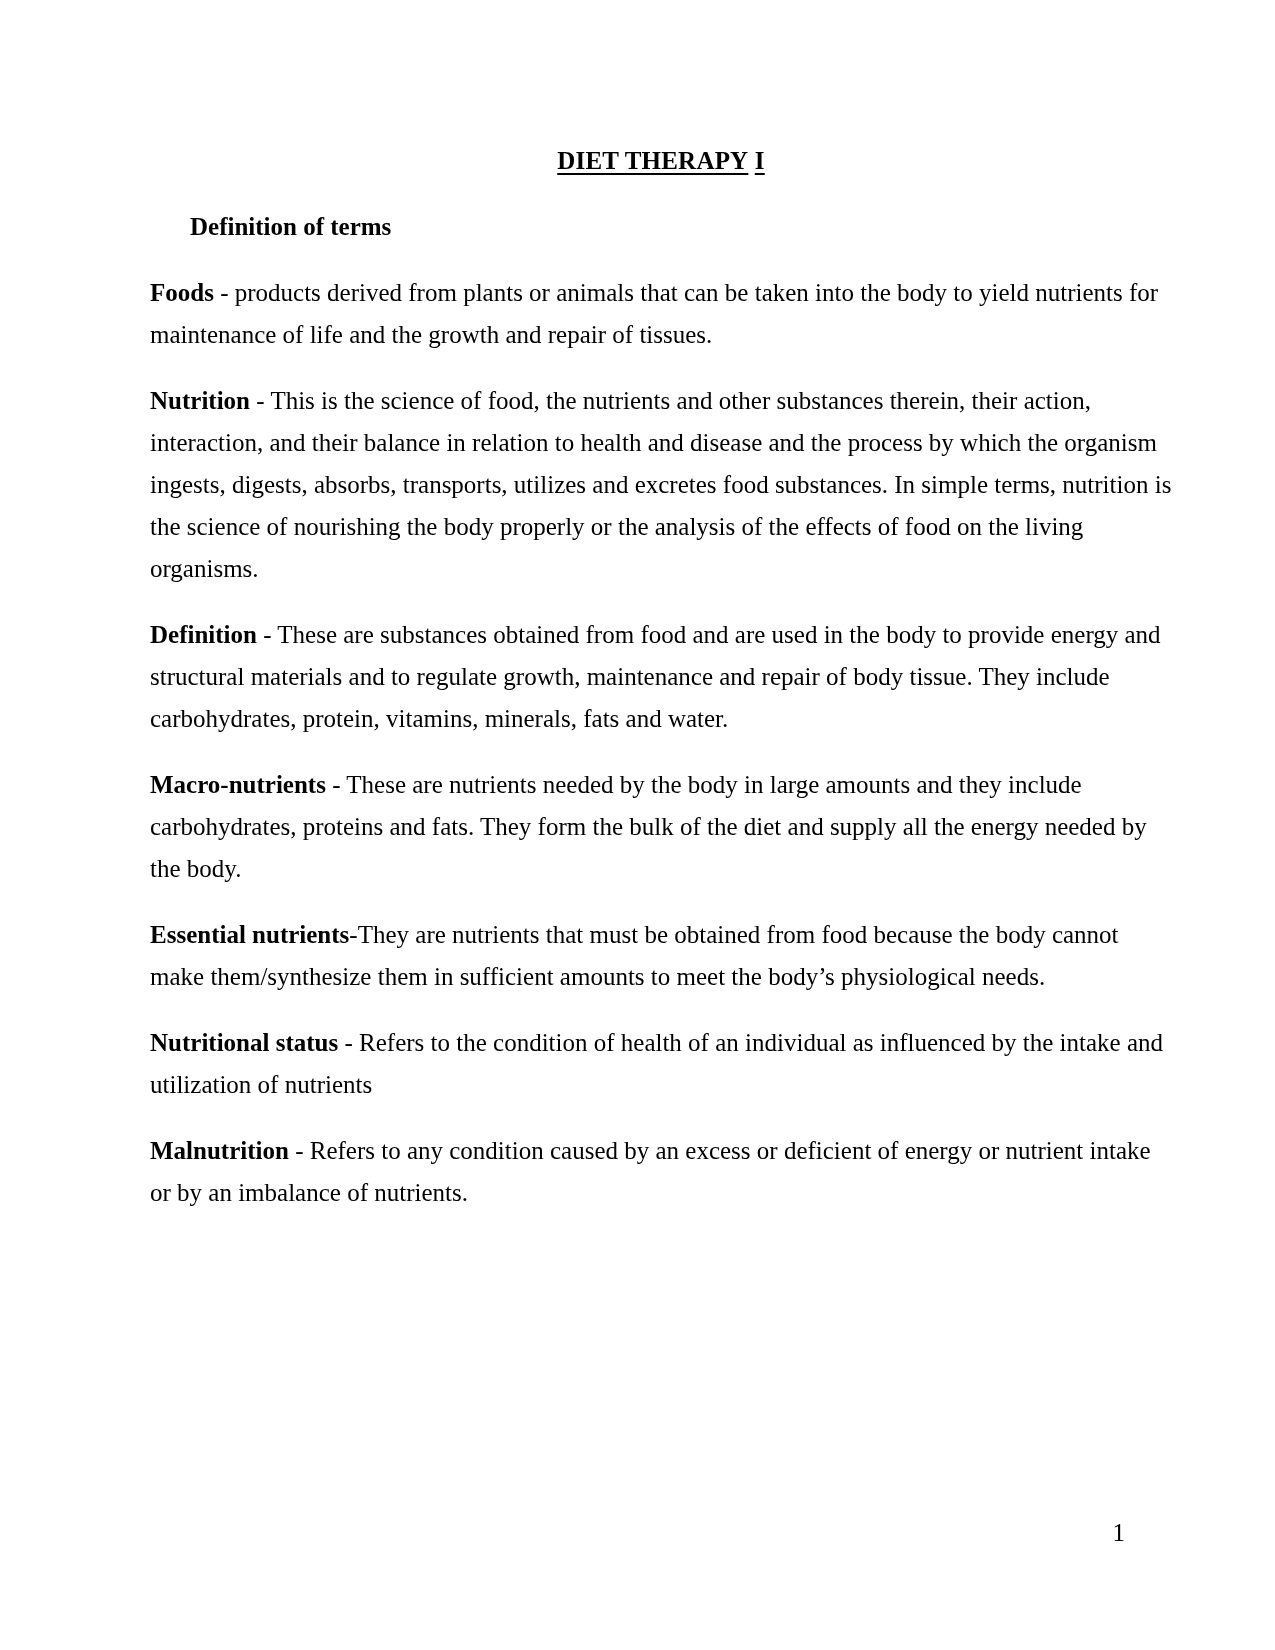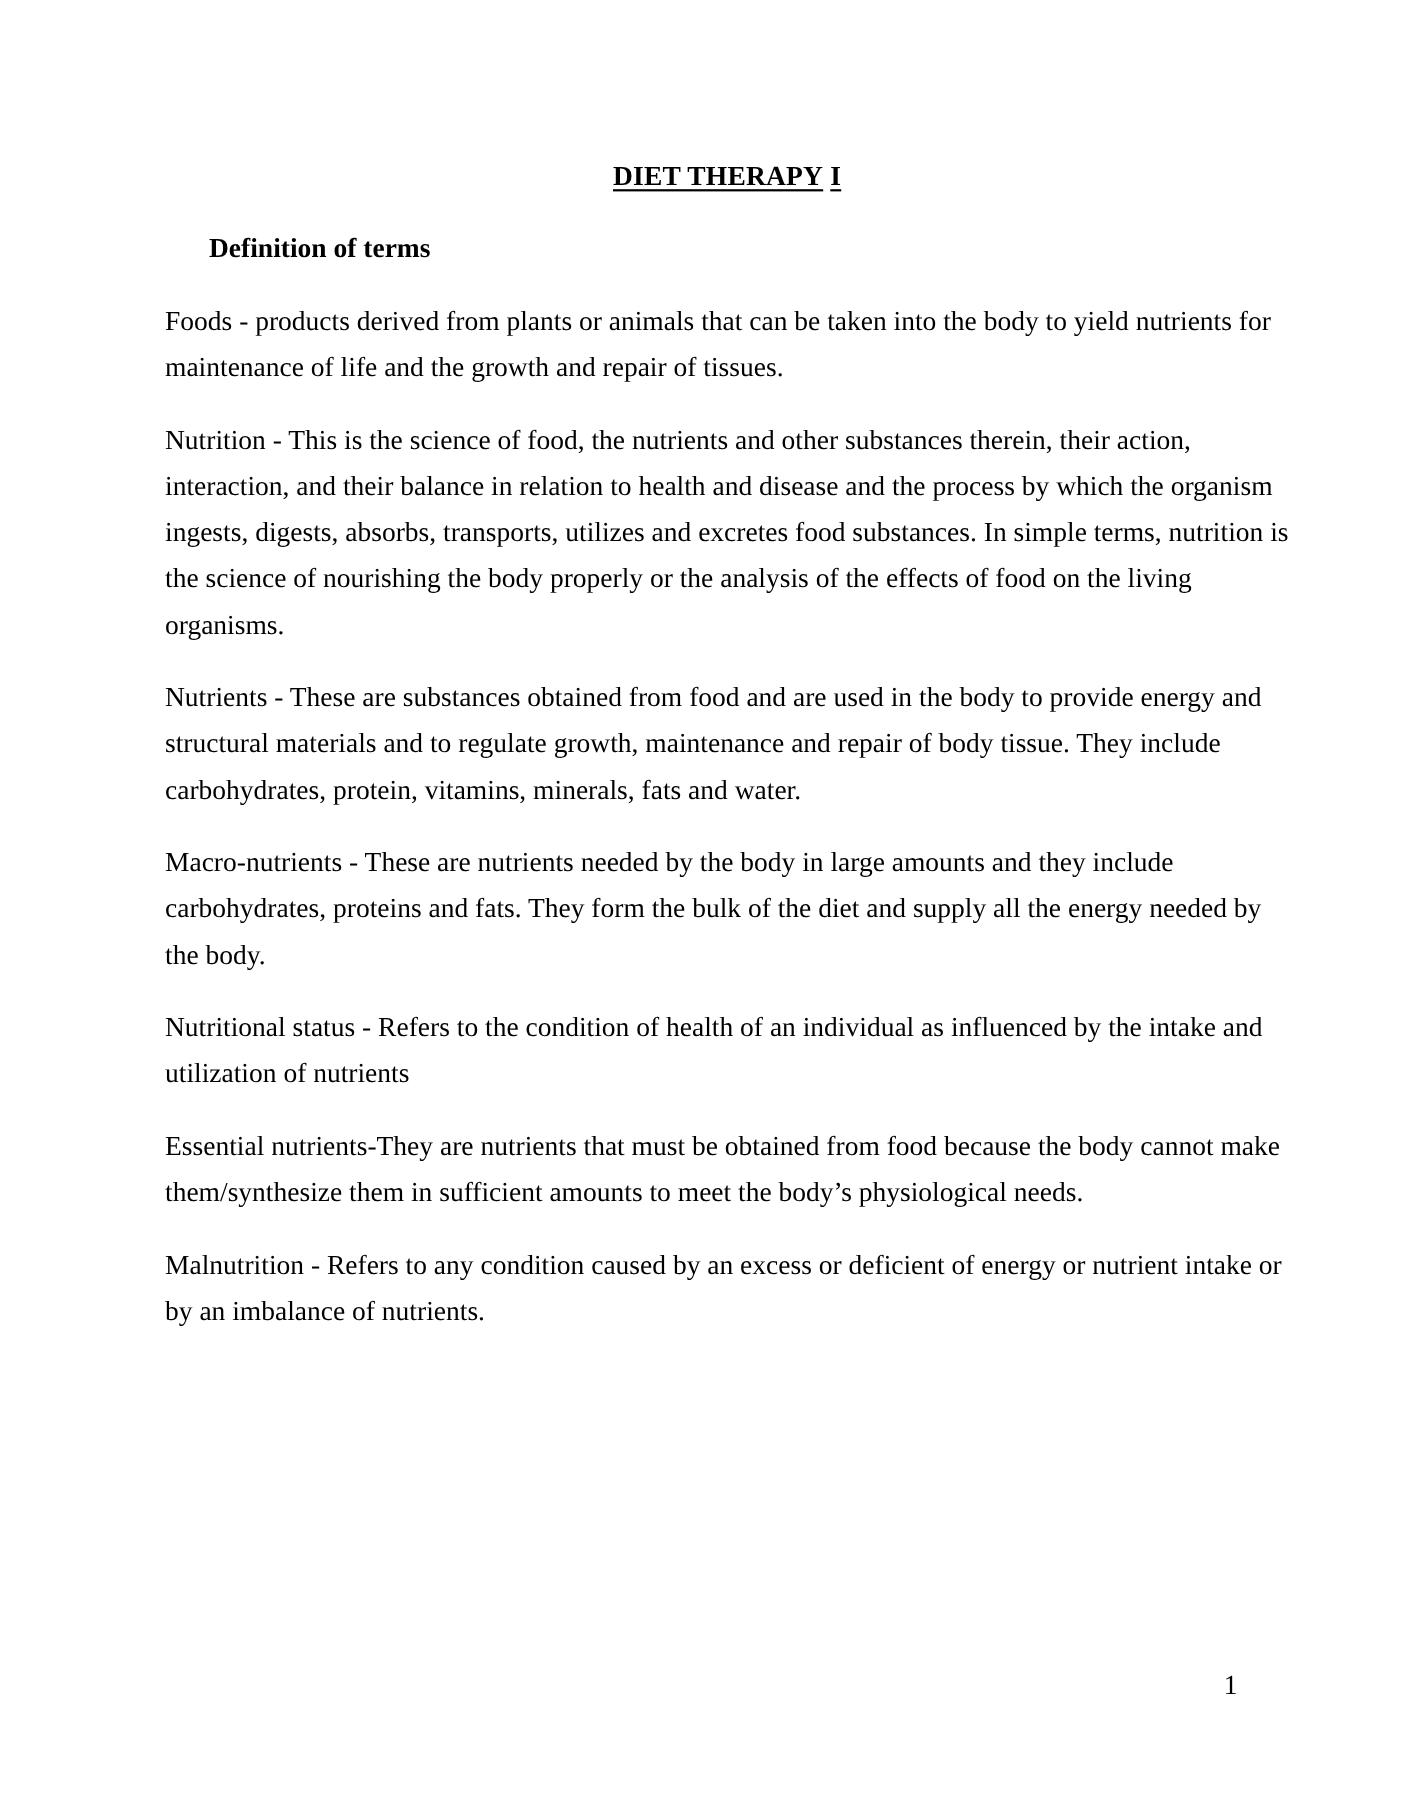--- a/index.html
+++ b/index.html
@@ -35,21 +35,21 @@
     margin-bottom: 24px;
     margin-left: 40px;
   }
   p.definition {
     font-size: 25px;
     line-height: 42px;
     margin-bottom: 24px;
     text-align: left;
   }
   p.definition .term {
-    font-weight: normal;
+    font-weight: bold;
     margin-top: 32px;
   }
   .page-number {
     position: absolute;
     top: 1512px;
     right: 150px;
     font-size: 25px;
     line-height: 42px;
   }
 </style>
@@ -60,28 +60,28 @@
 
   <h1 class="doc-title"><span class="underlined">DIET THERAPY</span><span>&nbsp;</span><span class="underlined">I</span></h1>
 
   <p class="section-heading">Definition of terms</p>
 
   <div>
     <p class="definition"><span class="term">Foods</span><span> - </span><span>products derived from plants or animals that can be taken into the body to yield nutrients for maintenance of life and the growth and repair of tissues.</span></p>
 
     <p class="definition"><span class="term">Nutrition</span><span> - </span><span>This is the science of food, the nutrients and other substances therein, their action, interaction, and their balance in relation to health and disease and the process by which the organism ingests, digests, absorbs, transports, utilizes and excretes food substances. In simple terms, nutrition is the science of nourishing the body properly or the analysis of the effects of food on the living organisms.</span></p>
 
-    <p class="definition"><span class="term">Nutrients</span><span> - </span><span>These are substances obtained from food and are used in the body to provide energy and structural materials and to regulate growth, maintenance and repair of body tissue. They include carbohydrates, protein, vitamins, minerals, fats and water.</span></p>
+    <p class="definition"><span class="term">Definition</span><span> - </span><span>These are substances obtained from food and are used in the body to provide energy and structural materials and to regulate growth, maintenance and repair of body tissue. They include carbohydrates, protein, vitamins, minerals, fats and water.</span></p>
 
     <p class="definition"><span class="term">Macro-nutrients</span><span> - </span><span>These are nutrients needed by the body in large amounts and they include carbohydrates, proteins and fats. They form the bulk of the diet and supply all the energy needed by the body.</span></p>
 
 
+    <p class="definition"><span class="term">Essential nutrients</span><span>-</span><span>They are nutrients that must be obtained from food because the body cannot make them/synthesize them in sufficient amounts to meet the body’s physiological needs.</span></p>
+
     <p class="definition"><span class="term">Nutritional status</span><span> - </span><span>Refers to the condition of health of an individual as influenced by the intake and utilization of nutrients</span></p>
-
-    <p class="definition"><span class="term">Essential nutrients</span><span>-</span><span>They are nutrients that must be obtained from food because the body cannot make them/synthesize them in sufficient amounts to meet the body’s physiological needs.</span></p>
 
     <p class="definition"><span class="term">Malnutrition</span><span> - </span><span>Refers to any condition caused by an excess or deficient of energy or nutrient intake or by an imbalance of nutrients.</span></p>
 
 
   </div>
 
 </div>
 
 <div class="page-number">1</div>
 

